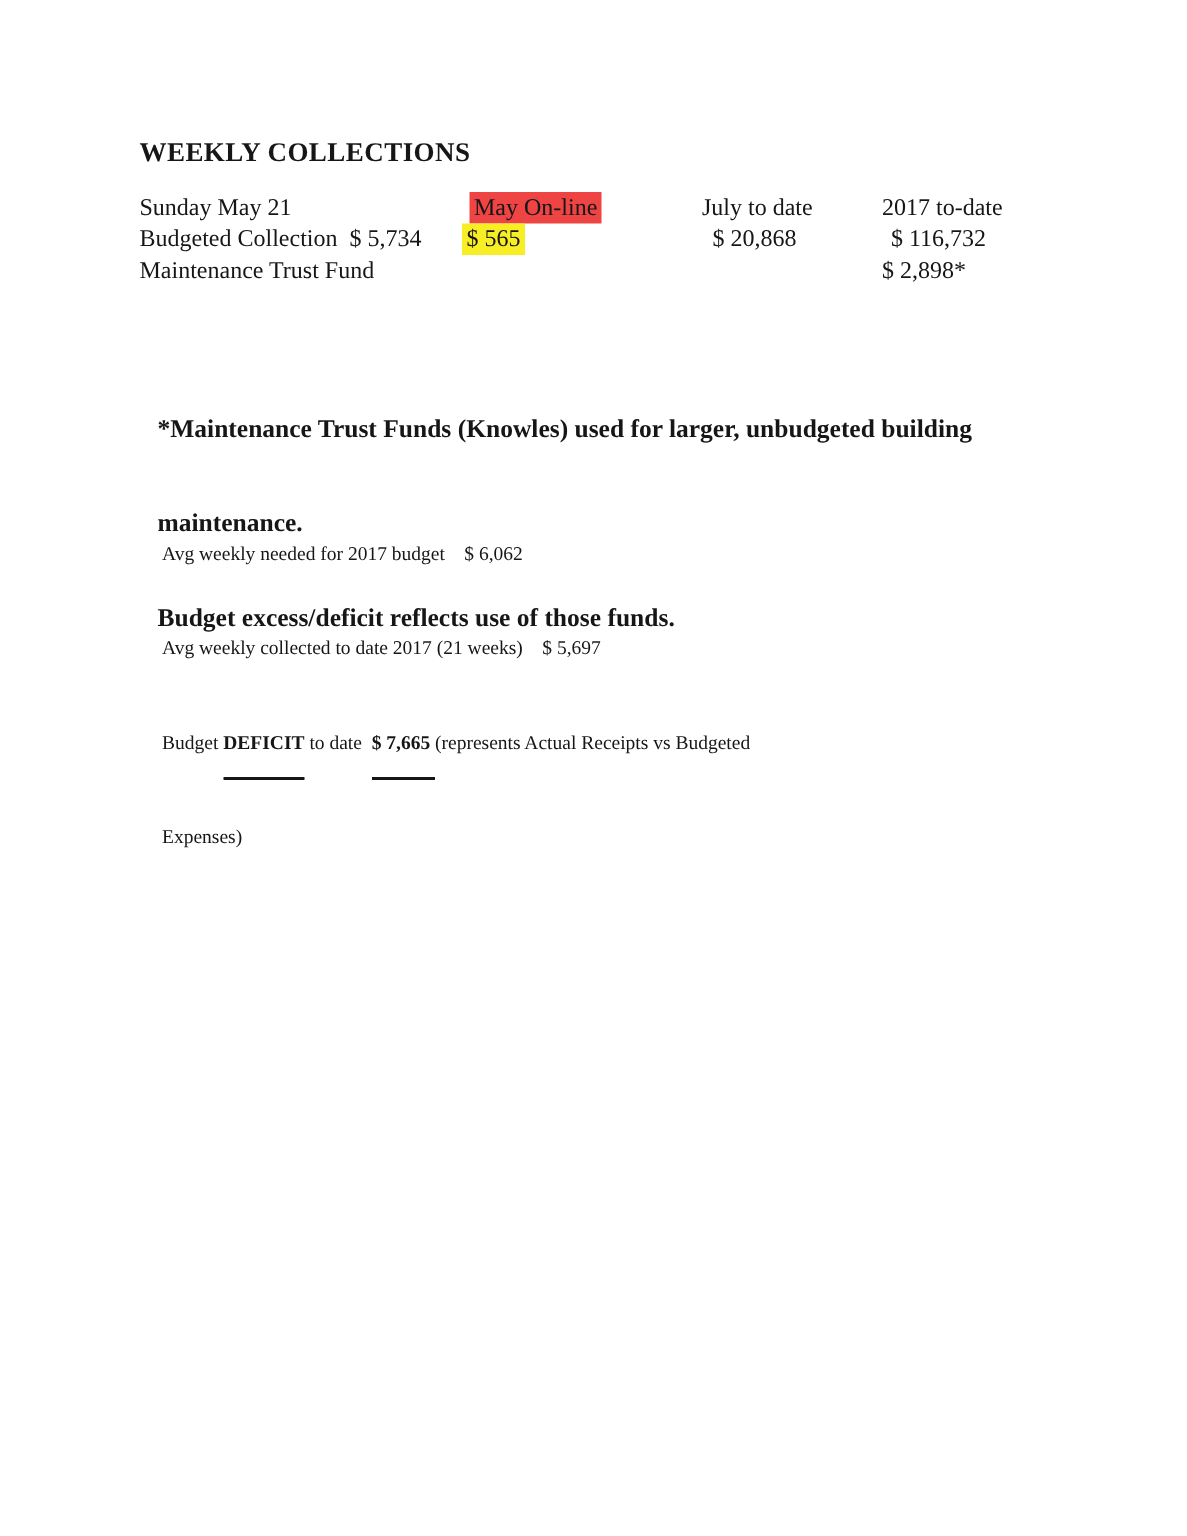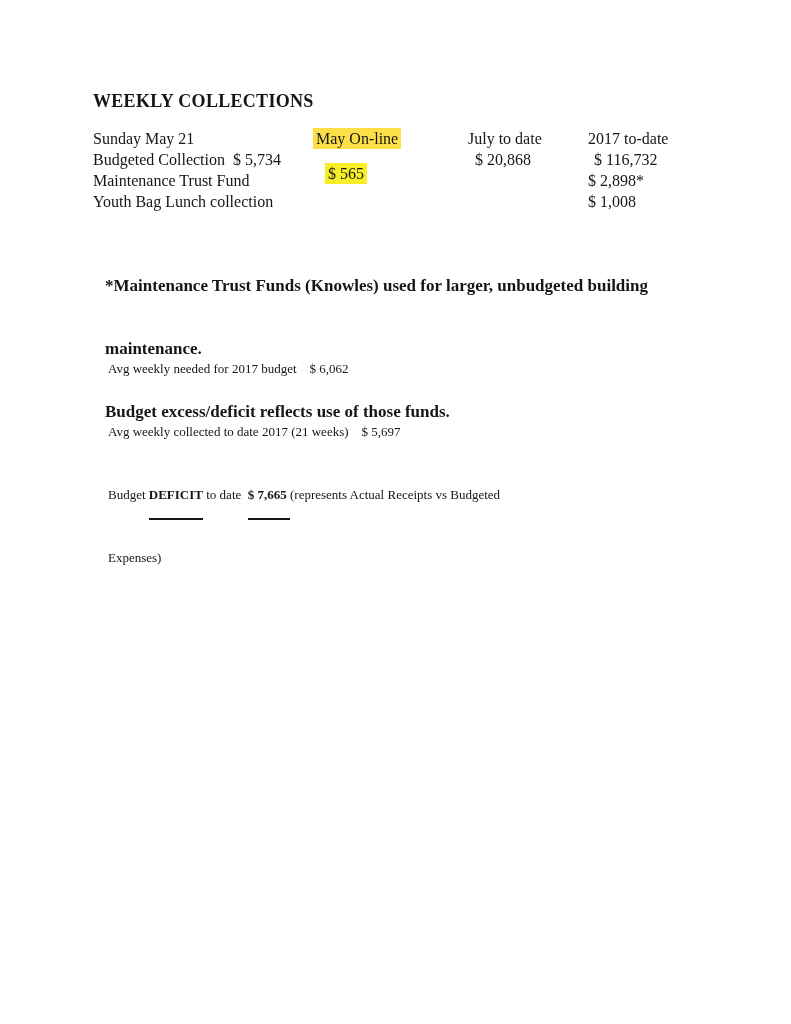--- a/index.html
+++ b/index.html
@@ -16,21 +16,21 @@
     font-size:18px;line-height:22px;font-weight:bold;letter-spacing:.3px;
   }
 
   
   .table{position:absolute;left:93px;top:128px;width:660px;font-size:16px;line-height:21px;white-space:pre;}
   .row{position:absolute;left:0;height:21px;width:100%;}
   .r1{top:0}.r2{top:21px}.r3{top:42px}.r4{top:63px}
   .cell{position:absolute;top:0;}
   .c1{left:0;}
   .c2{left:223px;}
-  .c2.amt{left:235px;margin-top:14px;}
+  .c2.amt{left:218px;}
   .c3{left:375px;}
   .c3.amt{left:382px;}
   .c4{left:495px;}
   .c4.amt{left:501px;}
 
   .hl{display:inline-block;line-height:21px;height:21px;padding:0 3px;margin-left:-3px;}
 
   
   .note{position:absolute;left:93px;top:233px;font-size:17px;line-height:21px;font-weight:bold;white-space:pre;margin-left:12px;}
   .note div{height:21px;}
@@ -43,37 +43,33 @@
 </head>
 <body style="color: rgb(22, 22, 22);">
 
 <div class="page">
 
   <h1 class="title">WEEKLY COLLECTIONS</h1>
 
   <div class="table">
     <div class="row r1">
       <span class="cell c1">Sunday May 21</span>
-      <span class="cell c2"><span class="hl" style="background: #fde047;">May On-line</span></span>
+      <span class="cell c2"><span class="hl" style="background: #ef4444;">May On-line</span></span>
       <span class="cell c3">July to date</span>
       <span class="cell c4">2017 to-date</span>
     </div>
     <div class="row r2">
       <span class="cell c1">Budgeted Collection  $ 5,734</span>
       <span class="cell c2 amt"><span class="hl" style="background: rgb(248, 238, 38);">$ 565</span></span>
       <span class="cell c3 amt">$ 20,868</span>
       <span class="cell c4 amt">$ 116,732</span>
     </div>
     <div class="row r3">
       <span class="cell c1">Maintenance Trust Fund</span>
       <span class="cell c4">$ 2,898*</span>
-    </div>
-    <div class="row r4">
-      <span class="cell c1">Youth Bag Lunch collection</span>
-      <span class="cell c4">$ 1,008</span>
     </div>
   </div>
 
   <div class="note">
     <div>*Maintenance Trust Funds (Knowles) used for larger, unbudgeted building</div>
     <div>maintenance.</div>
     <div>Budget excess/deficit reflects use of those funds.</div>
   </div>
 
   <div class="summary">

